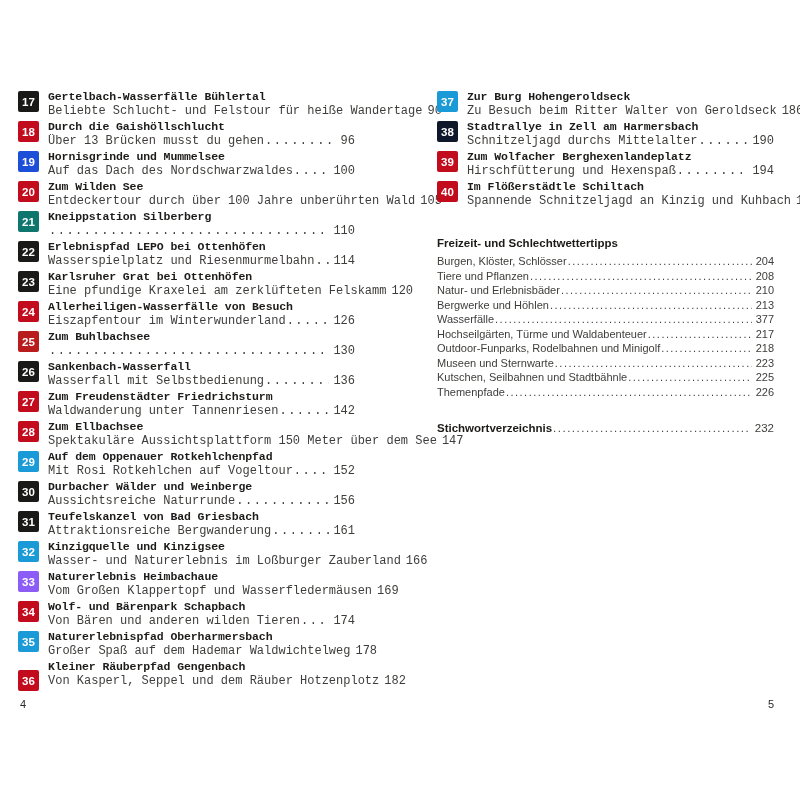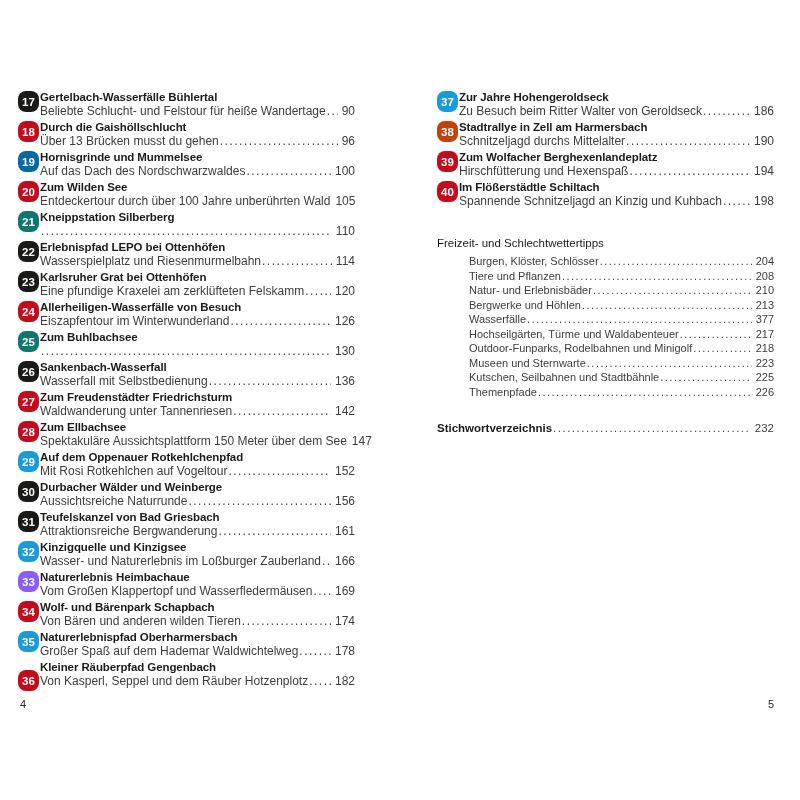--- a/index.html
+++ b/index.html
@@ -7,46 +7,46 @@
     width:800px; height:800px; background:#ffffff; overflow:hidden; position:relative;
     font-family:"Liberation Sans","DejaVu Sans",sans-serif;
     -webkit-font-smoothing:antialiased;
   }
   .col { position:absolute; top:90px; }
   .col-left  { left:18px;  width:337px; }
   .col-right { left:437px; width:337px; }
 
   .entry { height:30px; display:flex; align-items:flex-start; }
   .badge {
-    width:21px; height:21px; margin-top:1px; border-radius:8px; flex-shrink:0;
+    width:21px; height:21px; margin-top:1px; border-radius:2px; flex-shrink:0;
     color:#fff; font-weight:bold; font-size:11.5px;
     display:flex; align-items:center; justify-content:center;
   }
-  .etext { flex:1; margin-left:1px; display:flex; flex-direction:column; min-width:0; }
+  .etext { flex:1; margin-left:9px; display:flex; flex-direction:column; min-width:0;font-family:Liberation Mono, monospace; }
   .etitle {
     font-size:11.5px; font-weight:bold; line-height:14px; color:#1c1b19;
     white-space:nowrap; letter-spacing:-0.1px;
   }
   .erow {
     display:flex; align-items:flex-start; font-size:12px; line-height:15px; color:#3e3d3b;
   }
   .esub { white-space:nowrap; }
   .leader { flex:1; overflow:hidden; white-space:nowrap; margin:0 1px; color:#3e3d3b; }
   .leader::after {
     content:"....................................................................................................................";
     letter-spacing:1.5px;
   }
   .epage { flex-shrink:0; text-align:right; padding-left:3px; }
 
   .tips { margin-top:26px; }
   .tips-header {
-    font-size:11.5px; font-weight:normal; color:#1c1b19; line-height:15px; margin-bottom:3px;
+    font-size:11.5px; font-weight:bold; color:#1c1b19; line-height:15px; margin-bottom:3px;
   }
   .tip-row {
-    display:flex; align-items:baseline; font-size:11px; line-height:14.5px; color:#3e3d3b;margin-left:32px;
+    display:flex; align-items:baseline; font-size:11px; line-height:14.5px; color:#3e3d3b;
   }
   .tip-label { white-space:nowrap; }
 
   .index-row {
     margin-top:22px; display:flex; align-items:baseline;
     font-size:11.5px; line-height:15px; color:#3e3d3b;
   }
   .index-label { font-weight:bold; color:#1c1b19; white-space:nowrap; }
 
   .folio { position:absolute; top:698px; font-size:11px; color:#2a2927; }
@@ -75,21 +75,21 @@
       <span class="etitle">Durch die Gaishöllschlucht</span>
       <span class="erow">
         <span class="esub">Über 13 Brücken musst du gehen</span>
         <span class="leader"></span>
         <span class="epage">96</span>
       </span>
     </span>
   </div>
 
   <div class="entry">
-    <span class="badge" style="background: #0369a1;">19</span>
+    <span class="badge" style="background: #1d4ed8;">19</span>
     <span class="etext">
       <span class="etitle">Hornisgrinde und Mummelsee</span>
       <span class="erow">
         <span class="esub">Auf das Dach des Nordschwarzwaldes</span>
         <span class="leader"></span>
         <span class="epage">100</span>
       </span>
     </span>
   </div>
 
@@ -146,21 +146,21 @@
       <span class="etitle">Allerheiligen-Wasserfälle von Besuch</span>
       <span class="erow">
         <span class="esub">Eiszapfentour im Winterwunderland</span>
         <span class="leader"></span>
         <span class="epage">126</span>
       </span>
     </span>
   </div>
 
   <div class="entry">
-    <span class="badge" style="background: #0f766e;">25</span>
+    <span class="badge" style="background: #b91c1c;">25</span>
     <span class="etext">
       <span class="etitle">Zum Buhlbachsee</span>
       <span class="erow">
         <span class="leader"></span>
         <span class="epage">130</span>
       </span>
     </span>
   </div>
 
   <div class="entry">
@@ -294,31 +294,31 @@
       </span>
     </span>
   </div>
 </div>
 
 <div class="col col-right">
   <div id="col-right-entries">
   <div class="entry">
     <span class="badge" style="background: rgb(26, 155, 215);">37</span>
     <span class="etext">
-      <span class="etitle">Zur Jahre Hohengeroldseck</span>
+      <span class="etitle">Zur Burg Hohengeroldseck</span>
       <span class="erow">
         <span class="esub">Zu Besuch beim Ritter Walter von Geroldseck</span>
         <span class="leader"></span>
         <span class="epage">186</span>
       </span>
     </span>
   </div>
 
   <div class="entry">
-    <span class="badge" style="background: #c2410c;">38</span>
+    <span class="badge" style="background: #0f172a;">38</span>
     <span class="etext">
       <span class="etitle">Stadtrallye in Zell am Harmersbach</span>
       <span class="erow">
         <span class="esub">Schnitzeljagd durchs Mittelalter</span>
         <span class="leader"></span>
         <span class="epage">190</span>
       </span>
     </span>
   </div>
 

